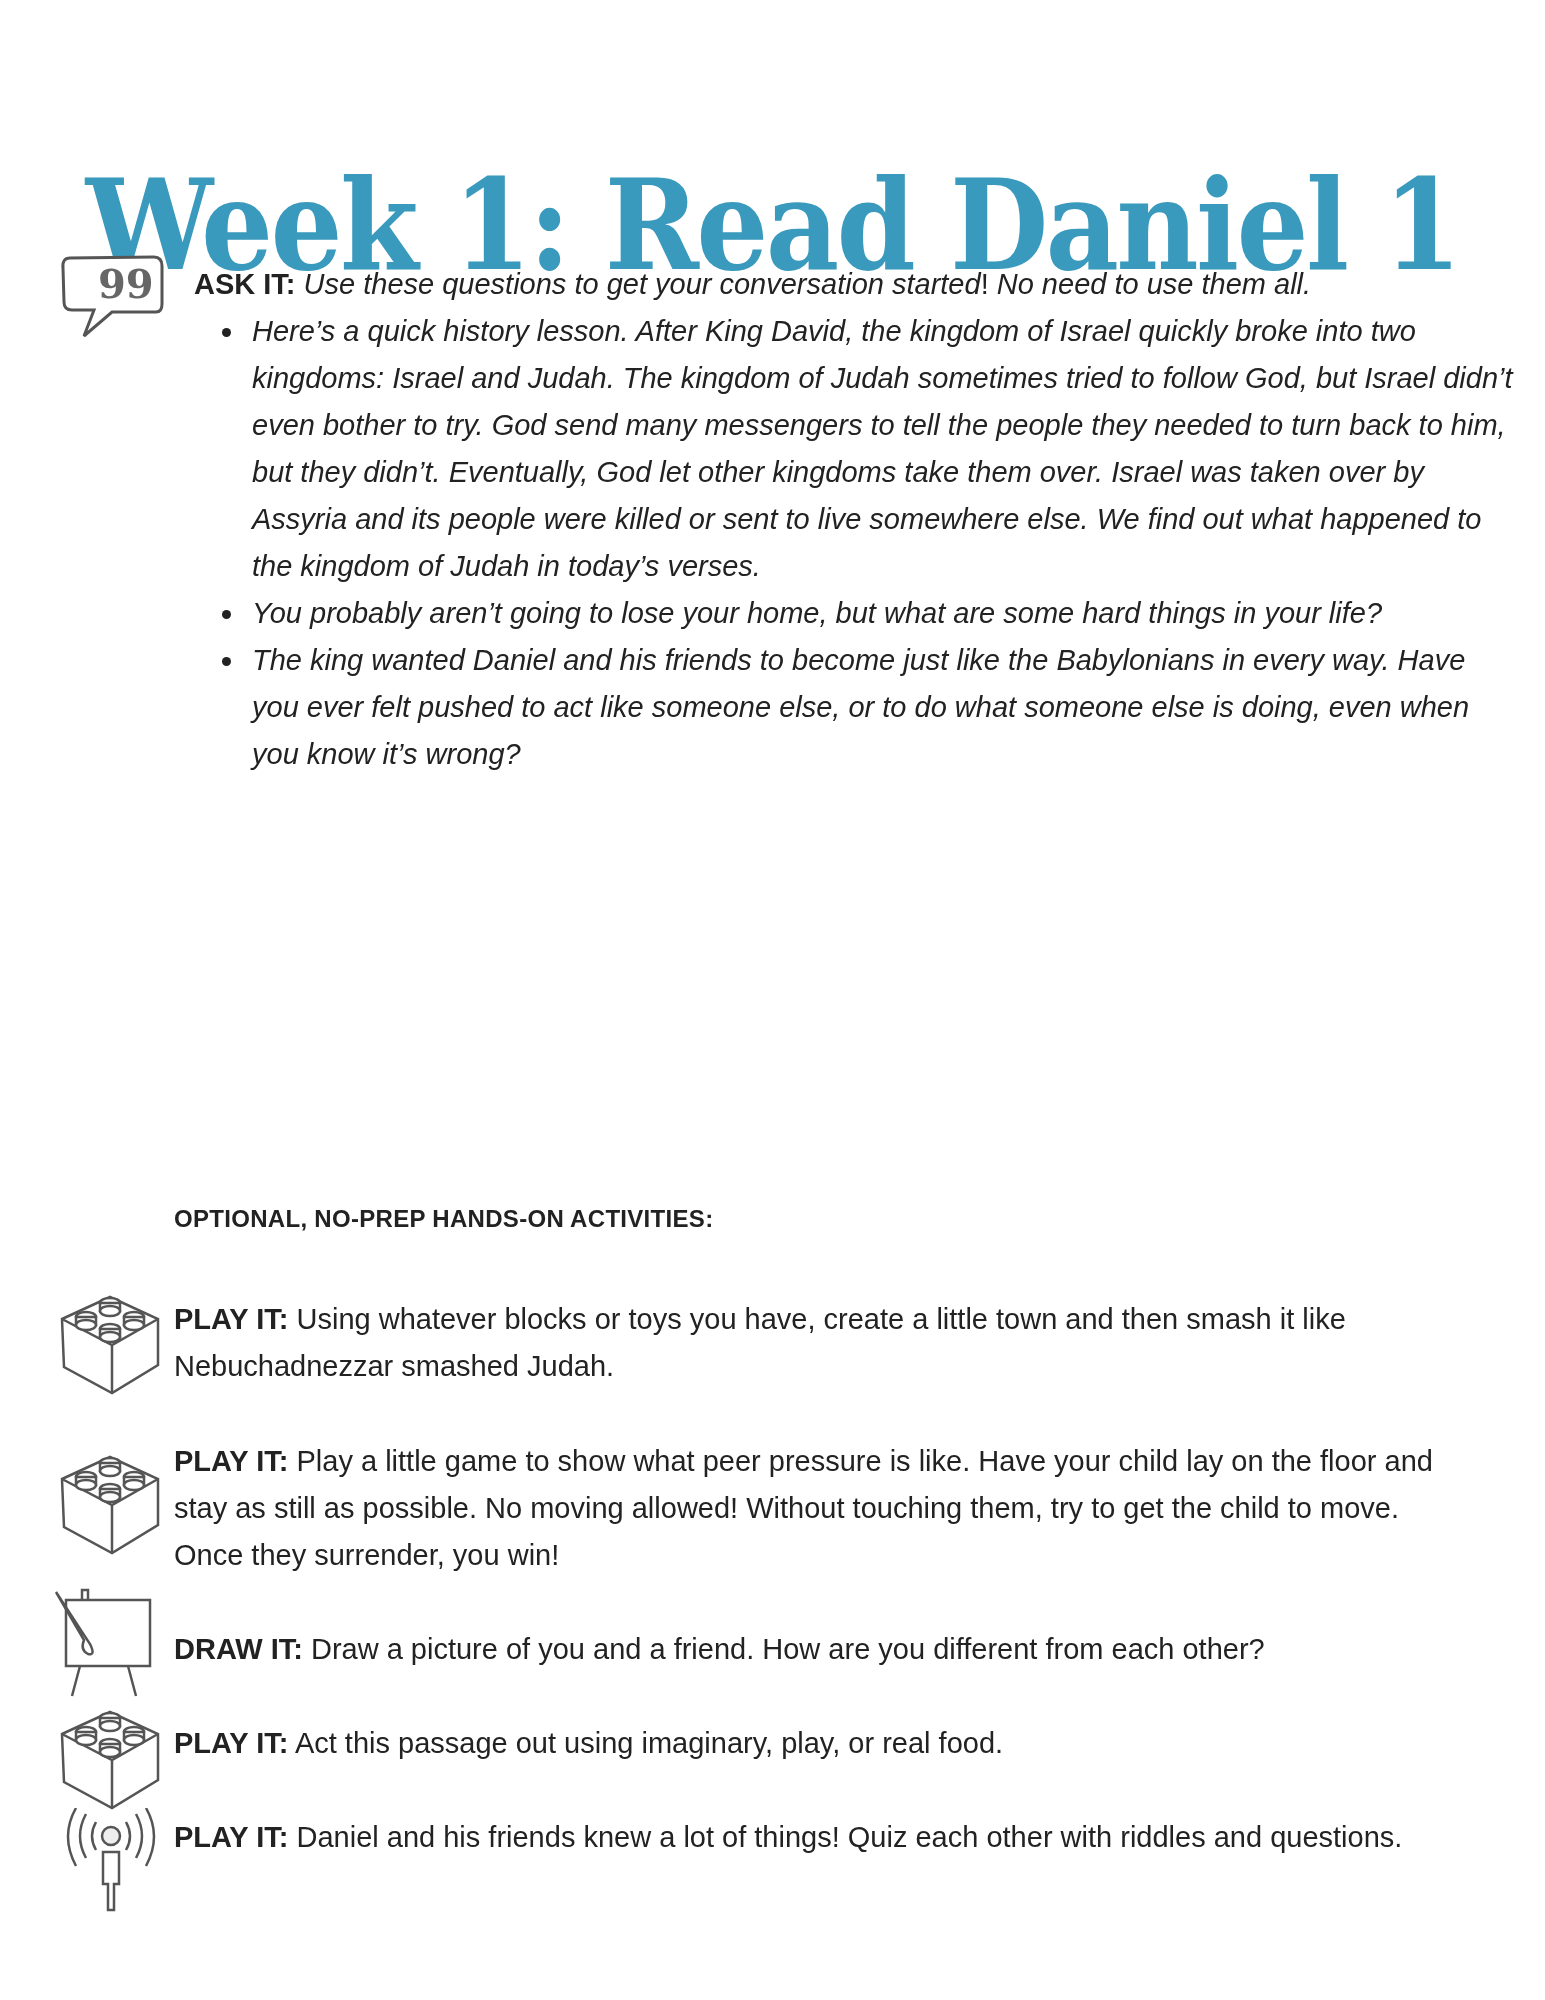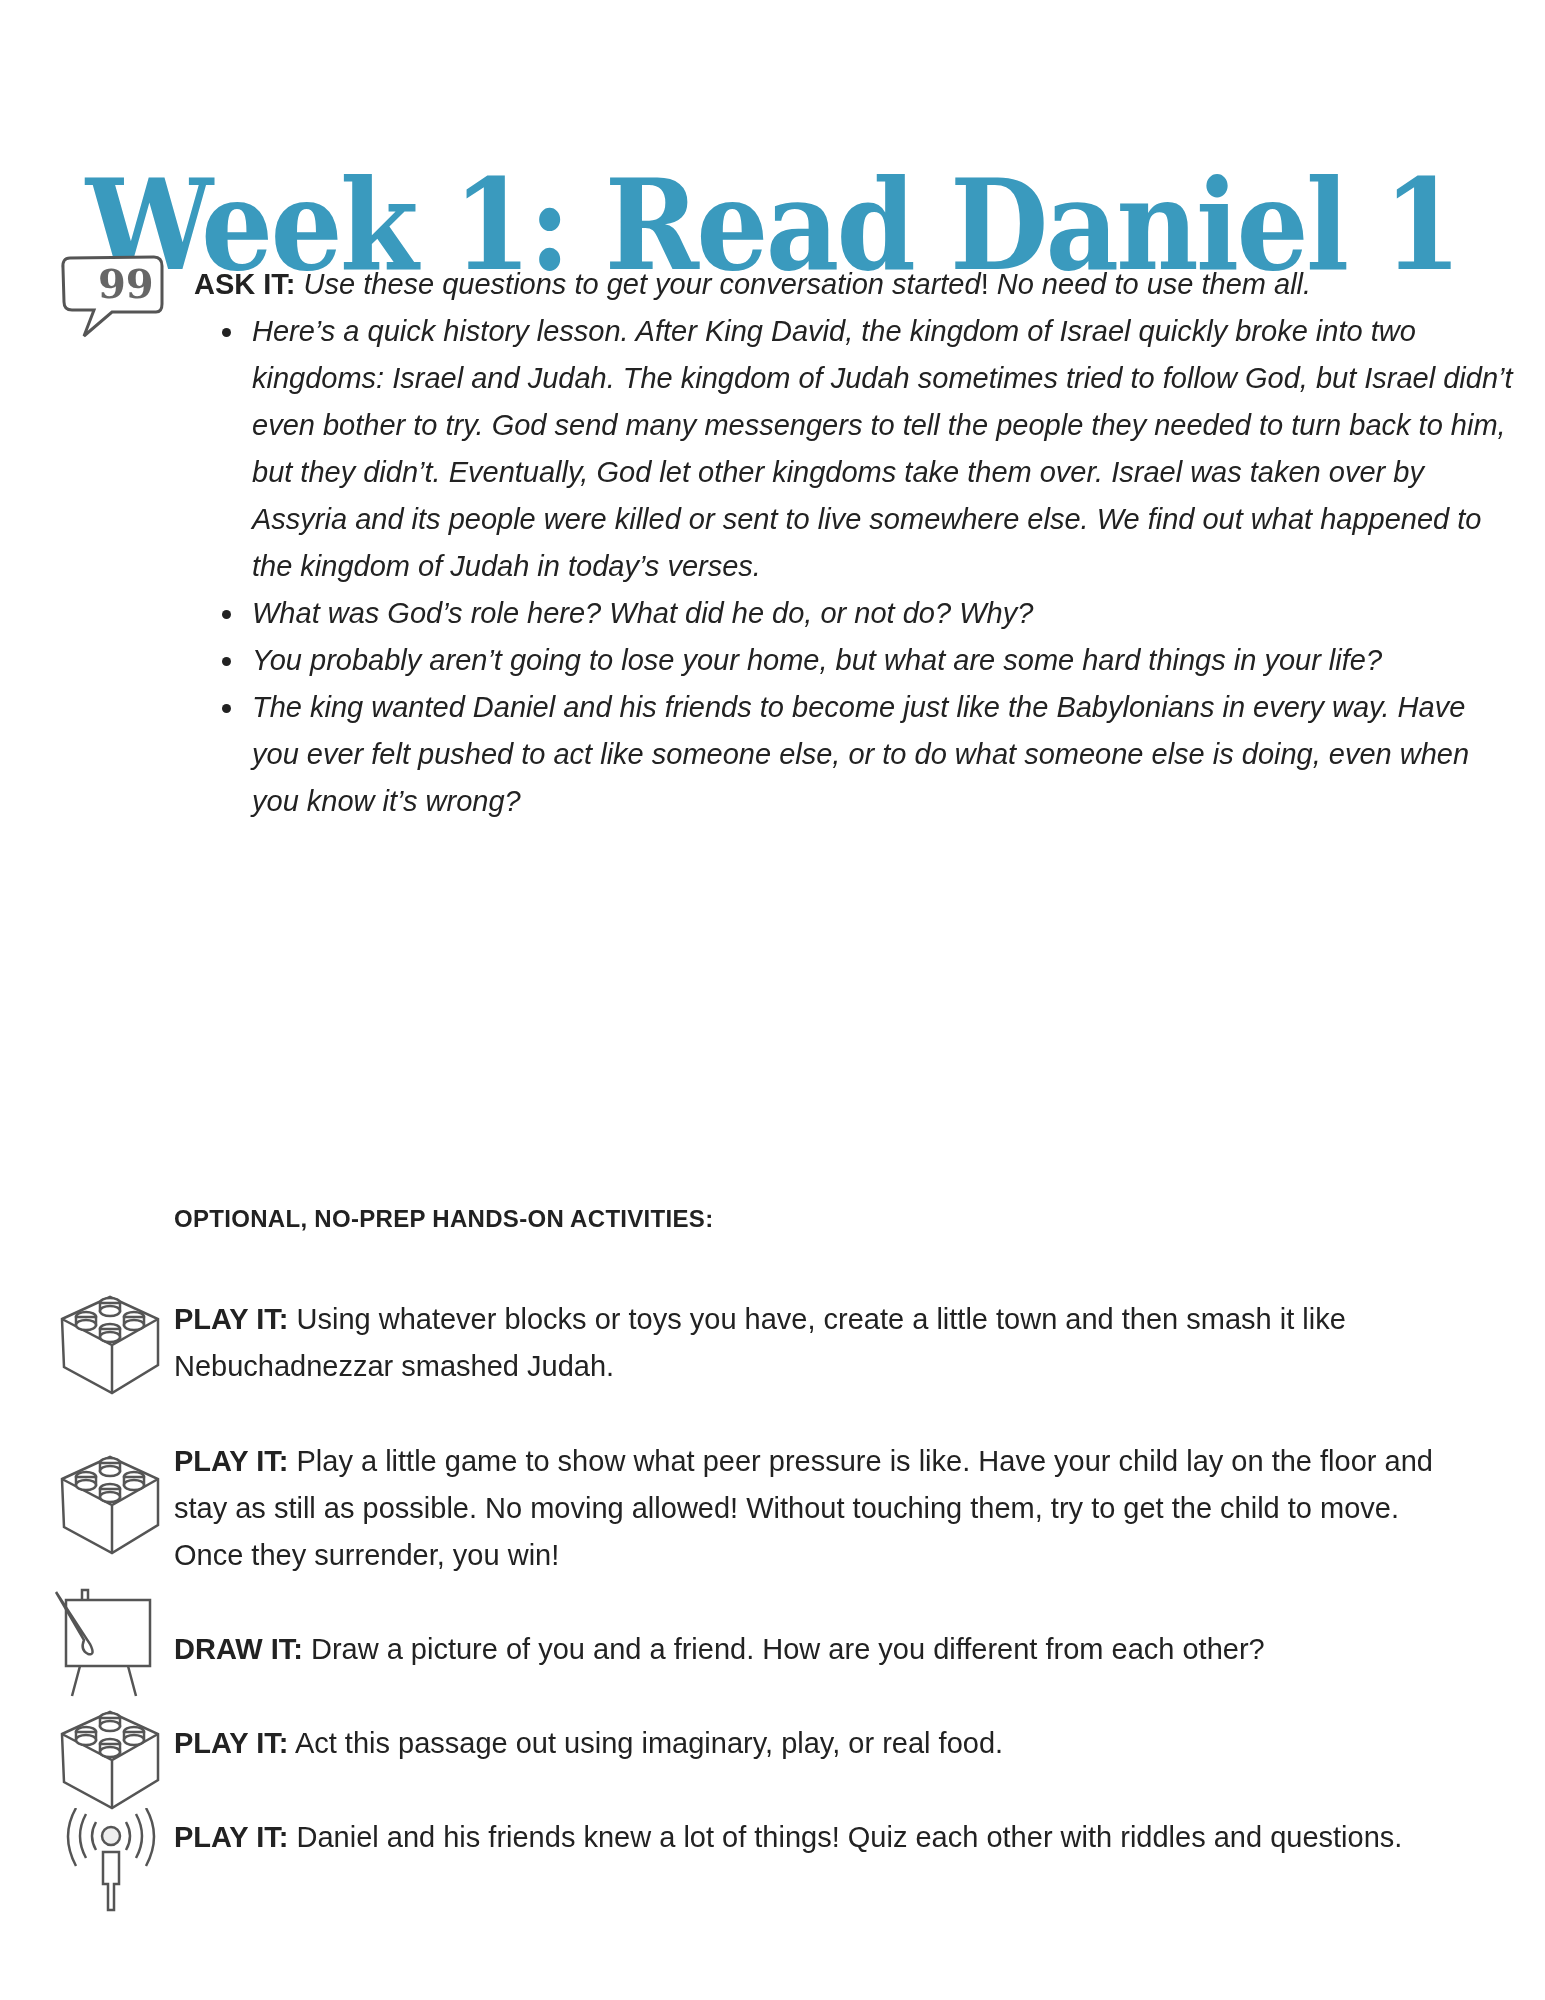--- a/index.html
+++ b/index.html
@@ -30,21 +30,20 @@
   <text x="40" y="46" font-family="DejaVu Serif, serif" font-size="40" font-weight="bold" fill="#666">99</text>
 </svg>
 
 <div class="ask text">
   <div>
     <span class="lbl">ASK IT:</span>
     <span class="intro-italic">Use these questions to get your conversation started</span><span>!</span><span class="intro-italic"> No need to use them all.</span>
   </div>
   <ul class="qs">
     <li>Here’s a quick history lesson. After King David, the kingdom of Israel quickly broke into two kingdoms: Israel and Judah. The kingdom of Judah sometimes tried to follow God, but Israel didn’t even bother to try. God send many messengers to tell the people they needed to turn back to him, but they didn’t.  Eventually, God let other kingdoms take them over. Israel was taken over by Assyria and its people were killed or sent to live somewhere else. We find out what happened to the kingdom of Judah in today’s verses.</li>
-    <li>What was God’s role here? What did he do, or not do? Why?</li>
     <li>You probably aren’t going to lose your home, but what are some hard things in your life?</li>
     <li>The king wanted Daniel and his friends to become just like the Babylonians in every way. Have you ever felt pushed to act like someone else, or to do what someone else is doing, even when you know it’s wrong?</li>
   </ul>
 </div>
 
 <div class="heading">OPTIONAL, NO-PREP HANDS-ON ACTIVITIES:</div>
 
 <svg class="icon" style="left:56px;top:1285px" width="108" height="112" viewBox="0 0 108 112">
   <g fill="#fff" stroke="#555" stroke-width="2.5">
     <path d="M6 34 L54 12 L102 34 L102 80 L56 108 L8 82 Z"></path>

